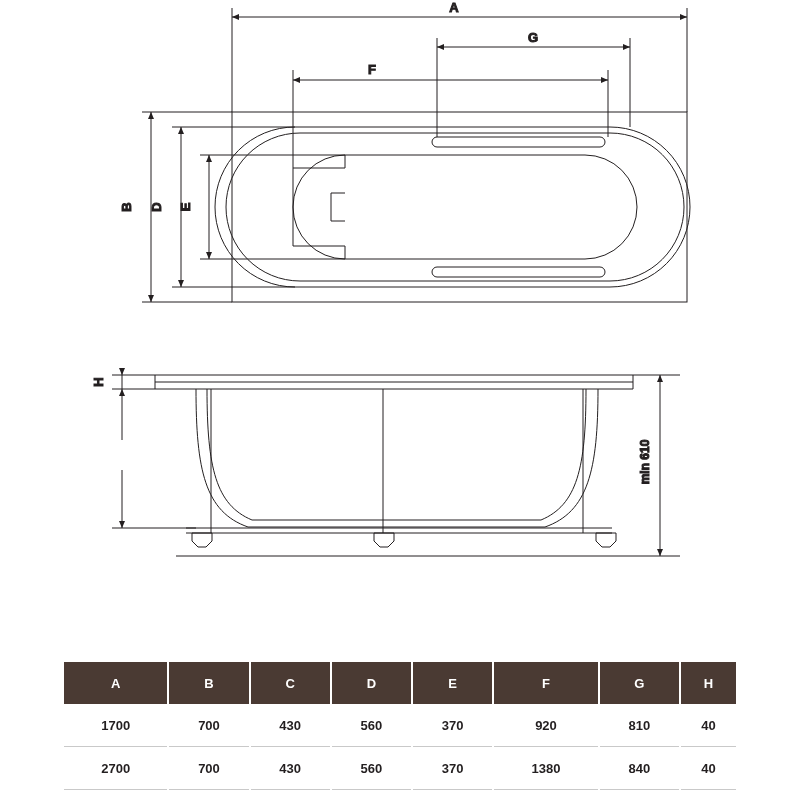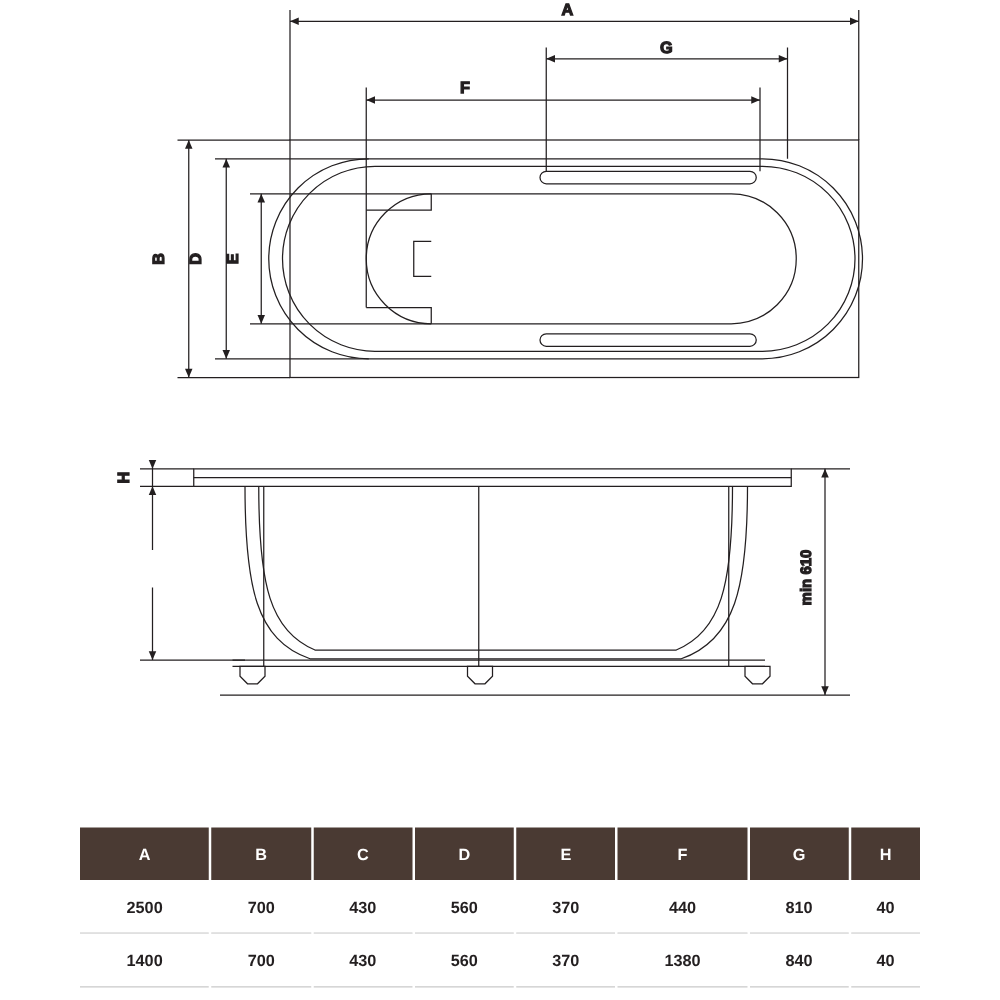--- a/index.html
+++ b/index.html
@@ -192,31 +192,31 @@
       <th>C</th>
       <th>D</th>
       <th>E</th>
       <th>F</th>
       <th>G</th>
       <th>H</th>
     </tr>
   </thead>
   <tbody>
     <tr class="row-first">
-      <td>2500</td>
+      <td>1700</td>
       <td>700</td>
       <td>430</td>
       <td>560</td>
       <td>370</td>
-      <td>440</td>
+      <td>920</td>
       <td>810</td>
       <td>40</td>
     </tr>
     <tr>
-      <td>1400</td>
+      <td>2700</td>
       <td>700</td>
       <td>430</td>
       <td>560</td>
       <td>370</td>
       <td>1380</td>
       <td>840</td>
       <td>40</td>
     </tr>
   </tbody>
 </table>

